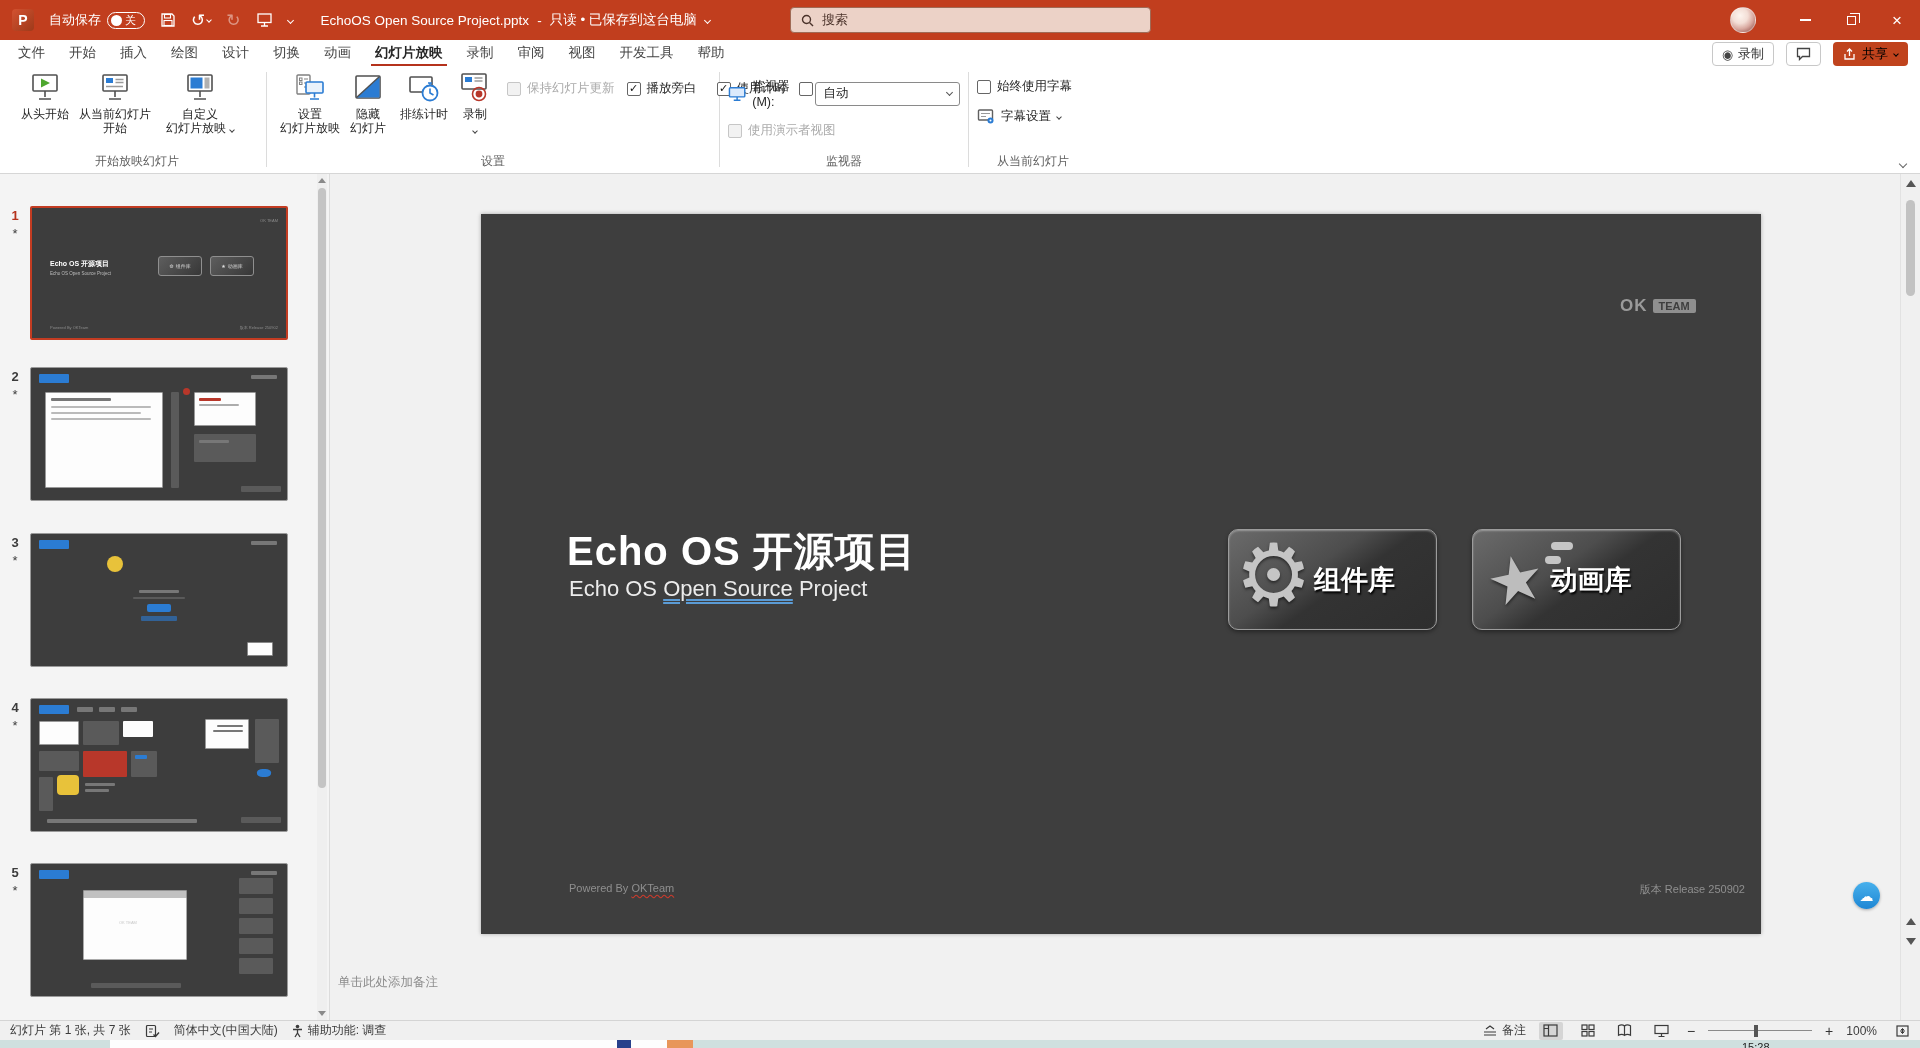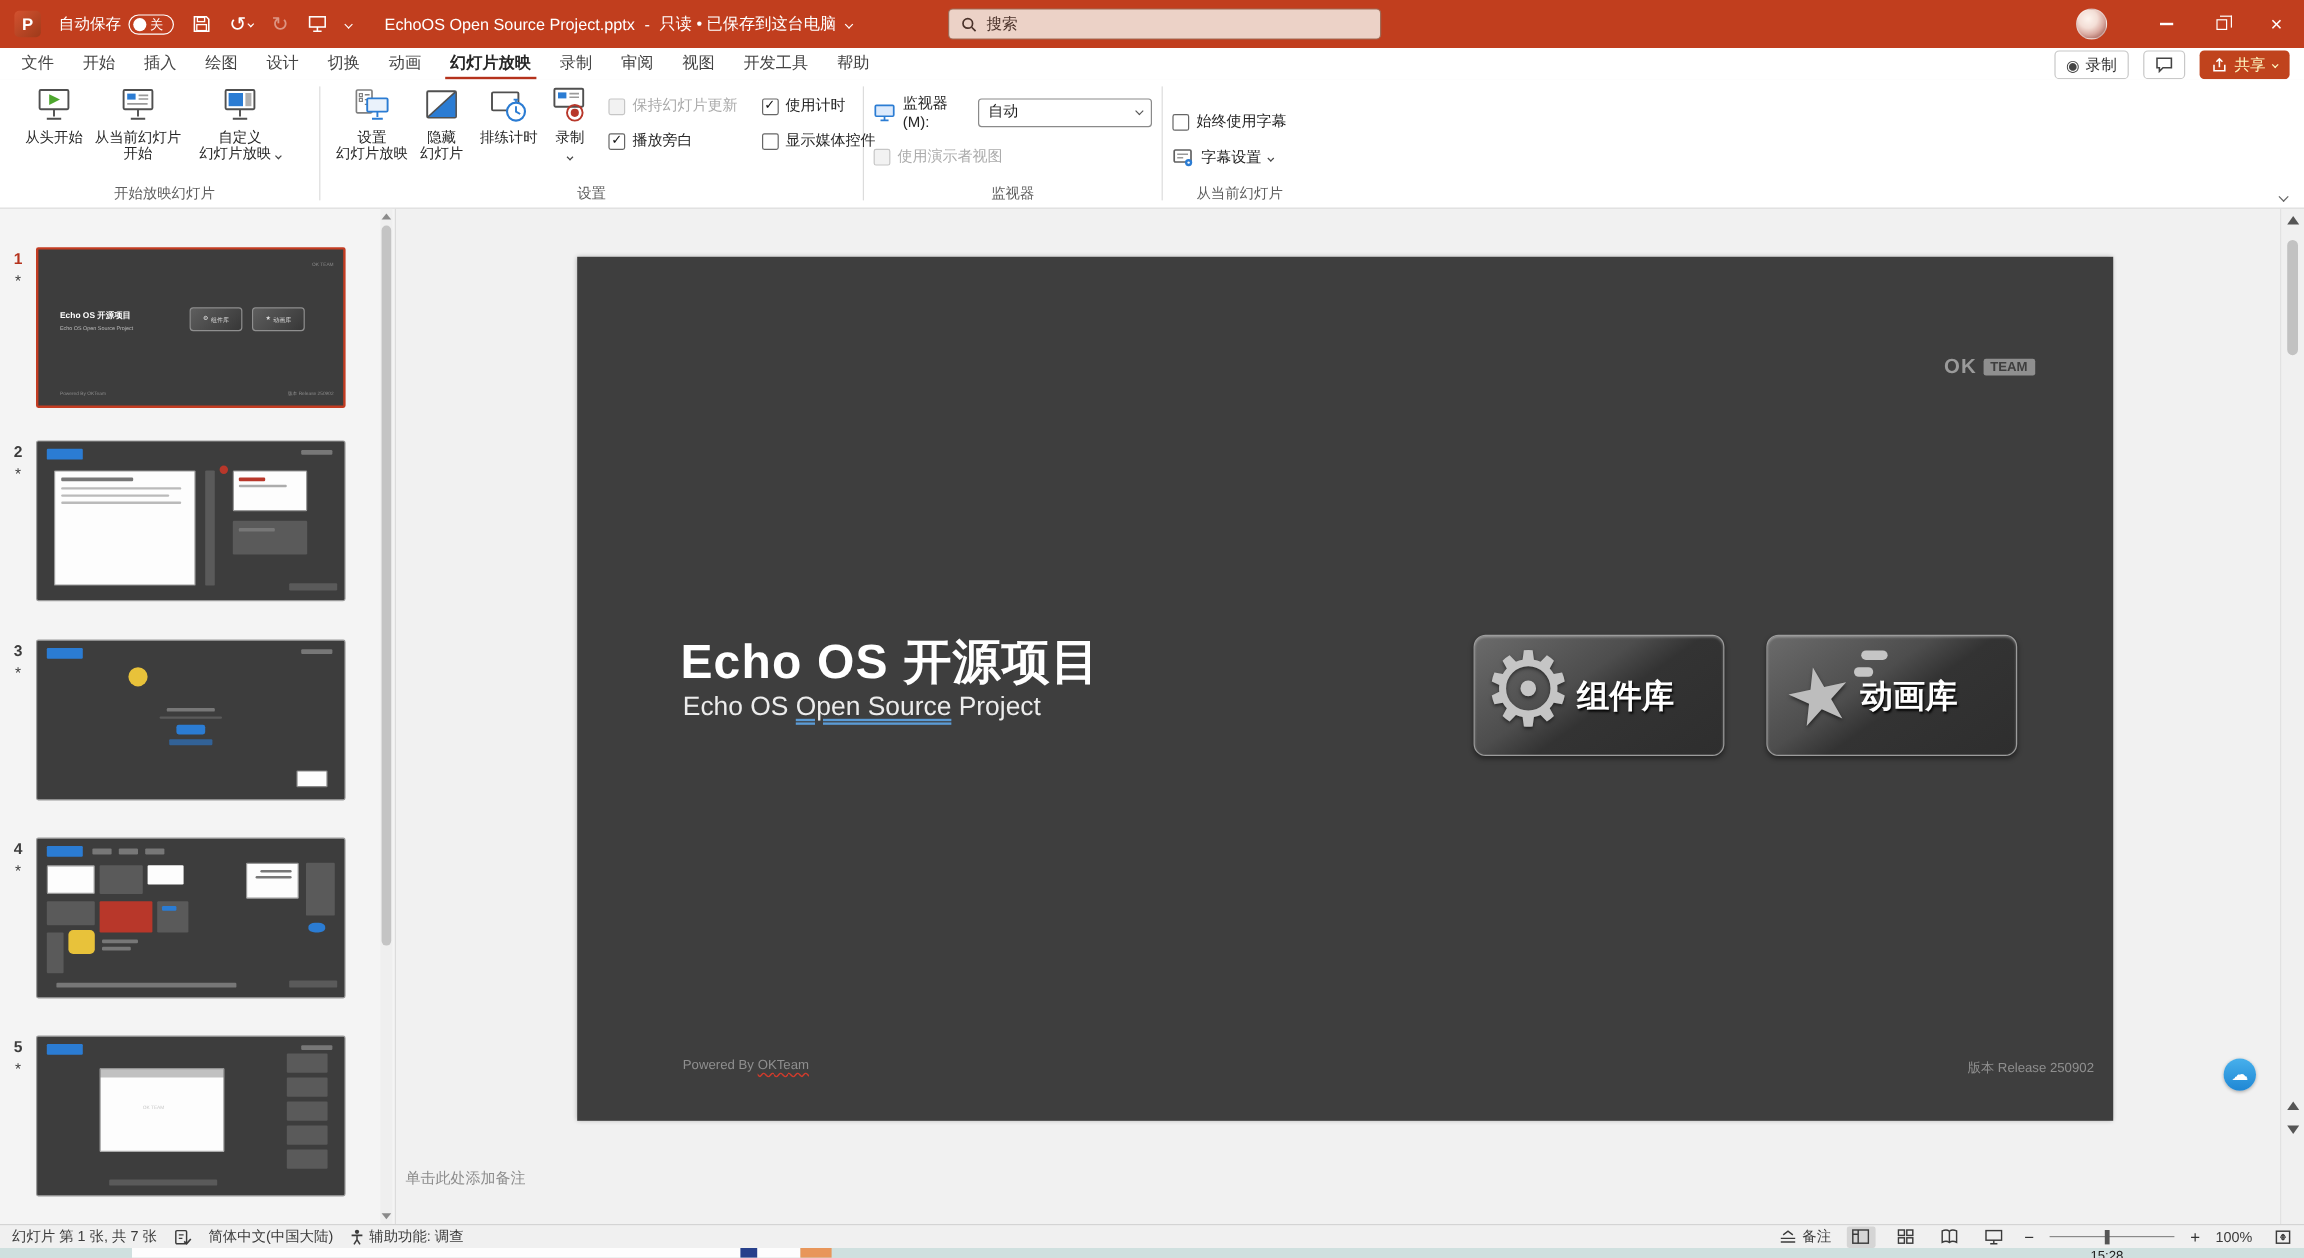--- a/index.html
+++ b/index.html
@@ -28,33 +28,33 @@
   .wclose{font-size:17px;line-height:1;}
 
   
   #tabrow{position:absolute;left:0;top:40px;width:1920px;height:26px;background:#fff;display:flex;align-items:center;}
   .tabs{display:flex;align-items:center;gap:0;padding-left:6px;}
   .tab{padding:4px 12px;font-size:13.5px;color:#444;position:relative;white-space:nowrap;}
   .tab.active{font-weight:bold;color:#262626;}
   .tab.active::after{content:"";position:absolute;left:8px;right:8px;bottom:-1px;height:3px;background:#b5321c;}
   #tabrow-right{position:absolute;right:12px;top:42px;display:flex;align-items:center;gap:12px;}
   .trbtn{height:24px;border:1px solid #c8c8c8;border-radius:4px;background:#fff;display:flex;align-items:center;gap:5px;padding:0 9px;font-size:13px;color:#333;}
-  .sharebtn{height:24px;border-radius:4px;background:#c0431d;color:#fef9c3;display:flex;align-items:center;gap:6px;padding:0 10px;font-size:13px;}
+  .sharebtn{height:24px;border-radius:4px;background:#c0431d;color:#000000;display:flex;align-items:center;gap:6px;padding:0 10px;font-size:13px;}
   .recdot{color:#444;font-size:13px;line-height:1;}
 
   
   #ribbon{position:absolute;left:0;top:66px;width:1920px;height:108px;background:#fff;border-bottom:1px solid #d6d6d6;display:flex;align-items:stretch;padding-left:8px;}
   .rgroup{position:relative;display:flex;align-items:flex-start;padding:4px 8px 18px;}
   .glabel{position:absolute;left:0;right:0;bottom:3px;text-align:center;font-size:12px;color:#5f5f5f;white-space:nowrap;}
   .rsep{width:1px;background:#dcdcdc;margin:6px 0;}
   .rsep.inner{background:#e7e7e7;margin:8px 2px;}
   .rbtn{display:flex;flex-direction:column;align-items:center;padding:2px 5px;color:#262626;}
   .rbtn svg{display:block;margin-bottom:3px;}
   .rlabel{font-size:12px;line-height:14px;text-align:center;white-space:nowrap;}
-  .cbcol{display:flex;flex-direction:column;gap:12px;margin:10px 10px 0;}
+  .cbcol{display:flex;flex-direction:row;gap:12px;margin:10px 10px 0;}
   .rcb{display:flex;align-items:center;gap:6px;font-size:12.5px;color:#262626;white-space:nowrap;}
   .cbx{width:14px;height:14px;border:1px solid #666;border-radius:2px;background:#fff;display:flex;align-items:center;justify-content:center;font-size:11px;color:#111;line-height:1;}
   .rcb.dis .cbx{border-color:#c6c6c6;background:#f2f2f2;}
   .rcb.dis span.lbl{color:#ababab;}
   .mongrp{display:flex;flex-direction:column;margin-top:8px;gap:13px;}
   .monrow{display:flex;align-items:center;gap:6px;font-size:12.5px;color:#262626;}
   .dd{width:150px;height:24px;border:1px solid #8a8a8a;border-radius:3px;display:flex;align-items:center;justify-content:space-between;padding:0 7px;font-size:12.5px;color:#1f1f1f;background:#fff;}
   #ribbon-collapse{position:absolute;right:14px;bottom:6px;color:#666;}
 
   
@@ -364,21 +364,21 @@
       <label class="rcb dis">
           <span class="cbx"></span>
           <span class="lbl">使用演示者视图</span>
         </label>
     </div>
     <div class="glabel">监视器</div>
   </div>
 
   <div class="rsep"></div>
 
-  <div class="rgroup" style="width:128px;align-items:center;">
+  <div class="rgroup" style="width:128px;">
     <div class="mongrp">
       <label class="rcb">
           <span class="cbx"></span>
           <span class="lbl">始终使用字幕</span>
         </label>
       <div class="monrow">
         <svg width="18" height="17" viewBox="0 0 18 17">
             <rect x="1.5" y="2" width="14" height="10" rx="1" fill="#fff" stroke="#606060" stroke-width="1.4"></rect>
             <path d="M4 8.5h5M4 5.5h9" stroke="#9a9a9a" stroke-width="1.2"></path>
             <circle cx="13.5" cy="12.5" r="3" fill="#2b7cd3"></circle>

